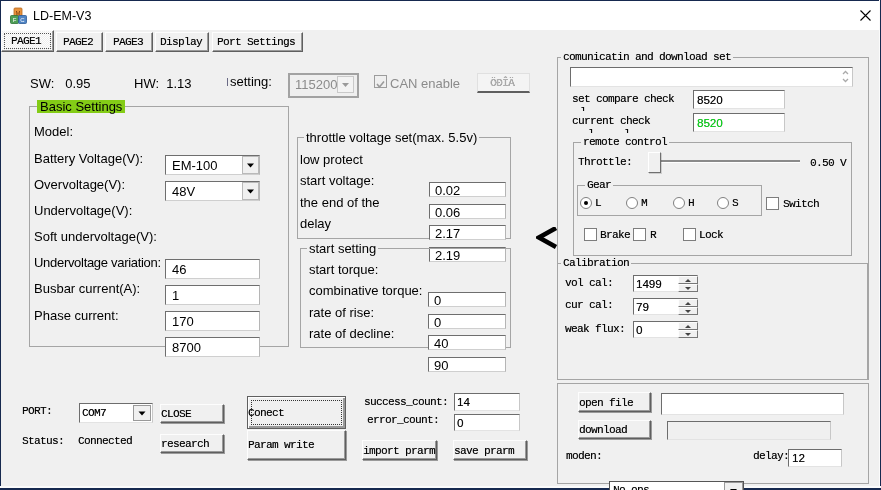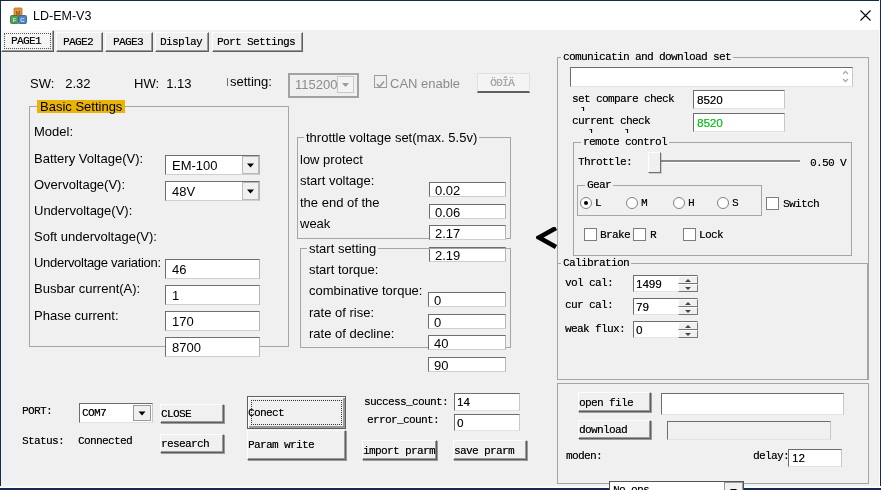--- a/index.html
+++ b/index.html
@@ -53,21 +53,21 @@
 <div class="a s" style="left:11px;top:36px">PAGE1</div>
 <div class="tab" style="left:56px;top:32px;width:45px;height:18px"></div>
 <div class="a s" style="left:63px;top:37px">PAGE2</div>
 <div class="tab" style="left:105px;top:32px;width:46px;height:18px"></div>
 <div class="a s" style="left:113px;top:37px">PAGE3</div>
 <div class="tab" style="left:155px;top:32px;width:52px;height:18px"></div>
 <div class="a s" style="left:160px;top:37px">Display</div>
 <div class="tab" style="left:212px;top:32px;width:89px;height:18px"></div>
 <div class="a s" style="left:217px;top:37px">Port Settings</div>
 
-<div class="a t" style="left:30px;top:77px">SW:   2.32</div>
+<div class="a t" style="left:30px;top:77px">SW:   0.95</div>
 <div class="a t" style="left:134px;top:77px">HW:  1.13</div>
 <div class="a" style="left:227px;top:78px;width:1px;height:8px;background:#6a6a85"></div>
 <div class="a t" style="left:230px;top:75px">setting:</div>
 <div class="a" style="left:288px;top:73px;width:67px;height:21px;background:#efefef;border:2px solid #a2a2a2">
   <div class="a t" style="left:5px;top:3px;color:#8b8b8b">115200</div>
   <div class="a" style="left:47px;top:1px;width:15px;height:15px;background:#f3f3f3;border:1px solid #c9c9c9">
     <svg width="15" height="15">
           <path d="M4 6 L7.5 10 L11 6 Z" fill="#9a9a9a"></path>
         </svg>
   </div>
@@ -75,21 +75,21 @@
 <div class="a" style="left:374px;top:75px;width:11px;height:11px;background:#efefef;border:1px solid #9c9c9c">
  <svg width="11" height="11">
         <path d="M2 5 L4.5 8 L9 2.5" stroke="#9a9a9a" stroke-width="1.6" fill="none"></path>
       </svg>
 </div>
 <div class="a t" style="left:390px;top:77px;color:#8b8b8b">CAN enable</div>
 <div class="a" style="left:477px;top:73px;width:51px;height:17px;background:#f4f4f4;border:1px solid #e0e0e0;border-bottom:2px solid #5f5f5f"></div>
 <div class="a s" style="left:490px;top:78px;color:#b5b5b5">ÖÐÎÄ</div>
 
 <div class="grp" style="left:29px;top:106px;width:258px;height:239px"></div>
-<div class="a t" style="left:37px;top:100px;background:#eab308;padding:0 3px">Basic Settings</div>
+<div class="a t" style="left:37px;top:100px;background:#84cc16;padding:0 3px">Basic Settings</div>
 <div class="a t" style="left:34px;top:125px">Model:</div>
 <div class="a t" style="left:34px;top:152px">Battery Voltage(V):</div>
 <div class="a t" style="left:34px;top:178px">Overvoltage(V):</div>
 <div class="a t" style="left:34px;top:204px">Undervoltage(V):</div>
 <div class="a t" style="left:34px;top:230px">Soft undervoltage(V):</div>
 <div class="a t" style="left:34px;top:256px;letter-spacing:-0.3px">Undervoltage variation:</div>
 <div class="a t" style="left:34px;top:282px">Busbar current(A):</div>
 <div class="a t" style="left:34px;top:309px">Phase current:</div>
 <div class="tb" style="left:165px;top:124px;width:93px;height:18px">
  <div class="a t" style="left:6px;top:3px">EM-100</div>
@@ -116,21 +116,21 @@
     </div>
 <div class="tb" style="left:165px;top:306px;width:93px;height:18px">
       <div class="a t" style="left:6px;top:3px">8700</div>
     </div>
 
 <div class="grp" style="left:297px;top:137px;width:212px;height:100px"></div>
 <div class="a t" style="left:304px;top:131px;background:#f0f0f0;padding:0 2px">throttle voltage set(max. 5.5v)</div>
 <div class="a t" style="left:300px;top:153px">low protect</div>
 <div class="a t" style="left:300px;top:174px">start voltage:</div>
 <div class="a t" style="left:300px;top:196px">the end of the</div>
-<div class="a t" style="left:300px;top:217px">weak</div>
+<div class="a t" style="left:300px;top:217px">delay</div>
 <div class="tb" style="left:429px;top:151px;width:75px;height:13px">
       <div class="a t" style="left:5px;top:1px">0.02</div>
     </div>
 <div class="tb" style="left:429px;top:173px;width:75px;height:13px">
       <div class="a t" style="left:5px;top:1px">0.06</div>
     </div>
 <div class="tb" style="left:429px;top:194px;width:75px;height:13px">
       <div class="a t" style="left:5px;top:1px">2.17</div>
     </div>
 <div class="tb" style="left:429px;top:216px;width:75px;height:13px">

